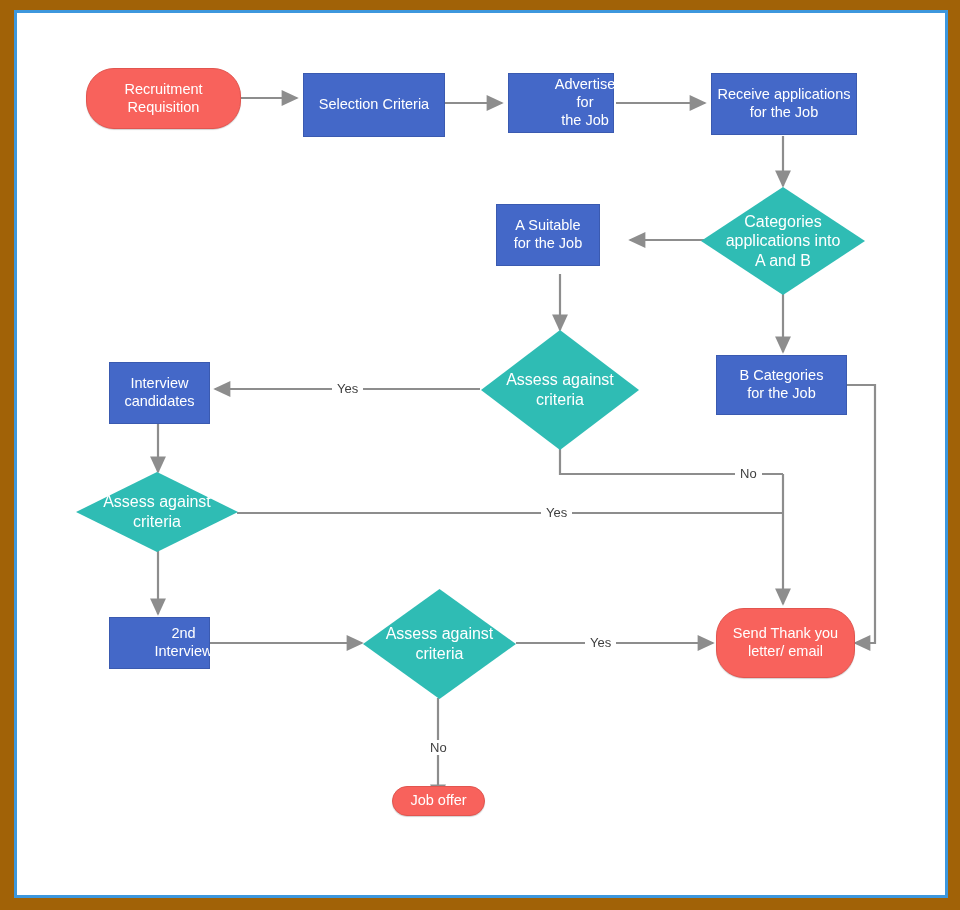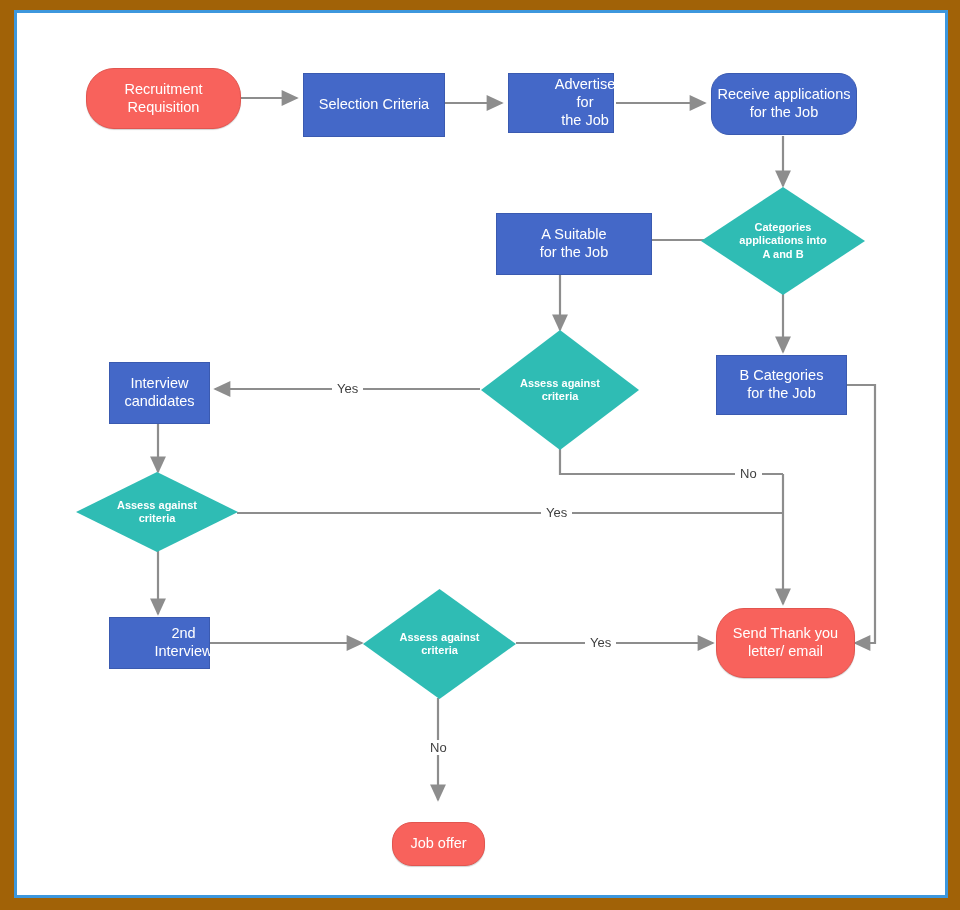--- a/index.html
+++ b/index.html
@@ -64,23 +64,22 @@
     box-shadow: 0 1px 1px rgba(0,0,0,0.18);
   }
   .node.process {
     background: #4468c8;
     border: 1px solid #3a5ab0;
     font-size: 14.5px;
   }
   .node.decision {
     background: transparent;
     border: none;
-    font-size: 11px;
+    font-size: 16px;
     z-index: 3;
-    font-weight: bold;
   }
   .decision .dshape {
     position: absolute;
     left: 0; top: 0;
     width: 100%;
     height: 100%;
     background: #2fbcb4;
     clip-path: polygon(50% 0%, 100% 50%, 50% 100%, 0% 50%);
     z-index: 0;
   }
@@ -161,33 +160,33 @@
 
     <div class="node process" style="left:303px; top:73px; width:142px; height:64px;">
       <span>Selection Criteria</span>
     </div>
 
     <div class="node process" style="left:508px; top:73px; width:106px; height:60px;padding-left:48px;">
       <span>Advertise for
 the Job</span>
     </div>
 
-    <div class="node process" style="left:711px; top:73px; width:146px; height:62px;border-radius:18px;">
+    <div class="node process" style="left:711px; top:73px; width:146px; height:62px;">
       <span>Receive applications
 for the Job</span>
     </div>
 
     <div class="node decision" style="left:701px; top:187px; width:164px; height:108px;">
       <div class="dshape"></div>
       <span class="dlabel">Categories
 applications into
 A and B</span>
     </div>
 
-    <div class="node process" style="left:496px; top:213px; width:156px; height:62px;">
+    <div class="node process" style="left:496px; top:204px; width:104px; height:62px;">
       <span>A Suitable
 for the Job</span>
     </div>
 
     <div class="node process" style="left:716px; top:355px; width:131px; height:60px;">
       <span>B Categories
 for the Job</span>
     </div>
 
     <div class="node decision" style="left:481px; top:330px; width:158px; height:120px;">
@@ -216,21 +215,21 @@
       <div class="dshape"></div>
       <span class="dlabel">Assess against
 criteria</span>
     </div>
 
     <div class="node terminator" style="left:716px; top:608px; width:139px; height:70px;align-items:center;">
       <span>Send Thank you
 letter/ email</span>
     </div>
 
-    <div class="node terminator" style="left:392px; top:822px; width:93px; height:44px; border-radius:20px;text-align:right;">
+    <div class="node terminator" style="left:392px; top:786px; width:93px; height:30px; border-radius:20px;text-align:right;">
       <span>Job offer</span>
     </div>
 
     <div class="edge-label" style="left:332px; top:381px;">Yes</div>
 
     <div class="edge-label" style="left:735px; top:466px;">No</div>
 
     <div class="edge-label" style="left:541px; top:505px;">Yes</div>
 
     <div class="edge-label" style="left:585px; top:635px;">Yes</div>

